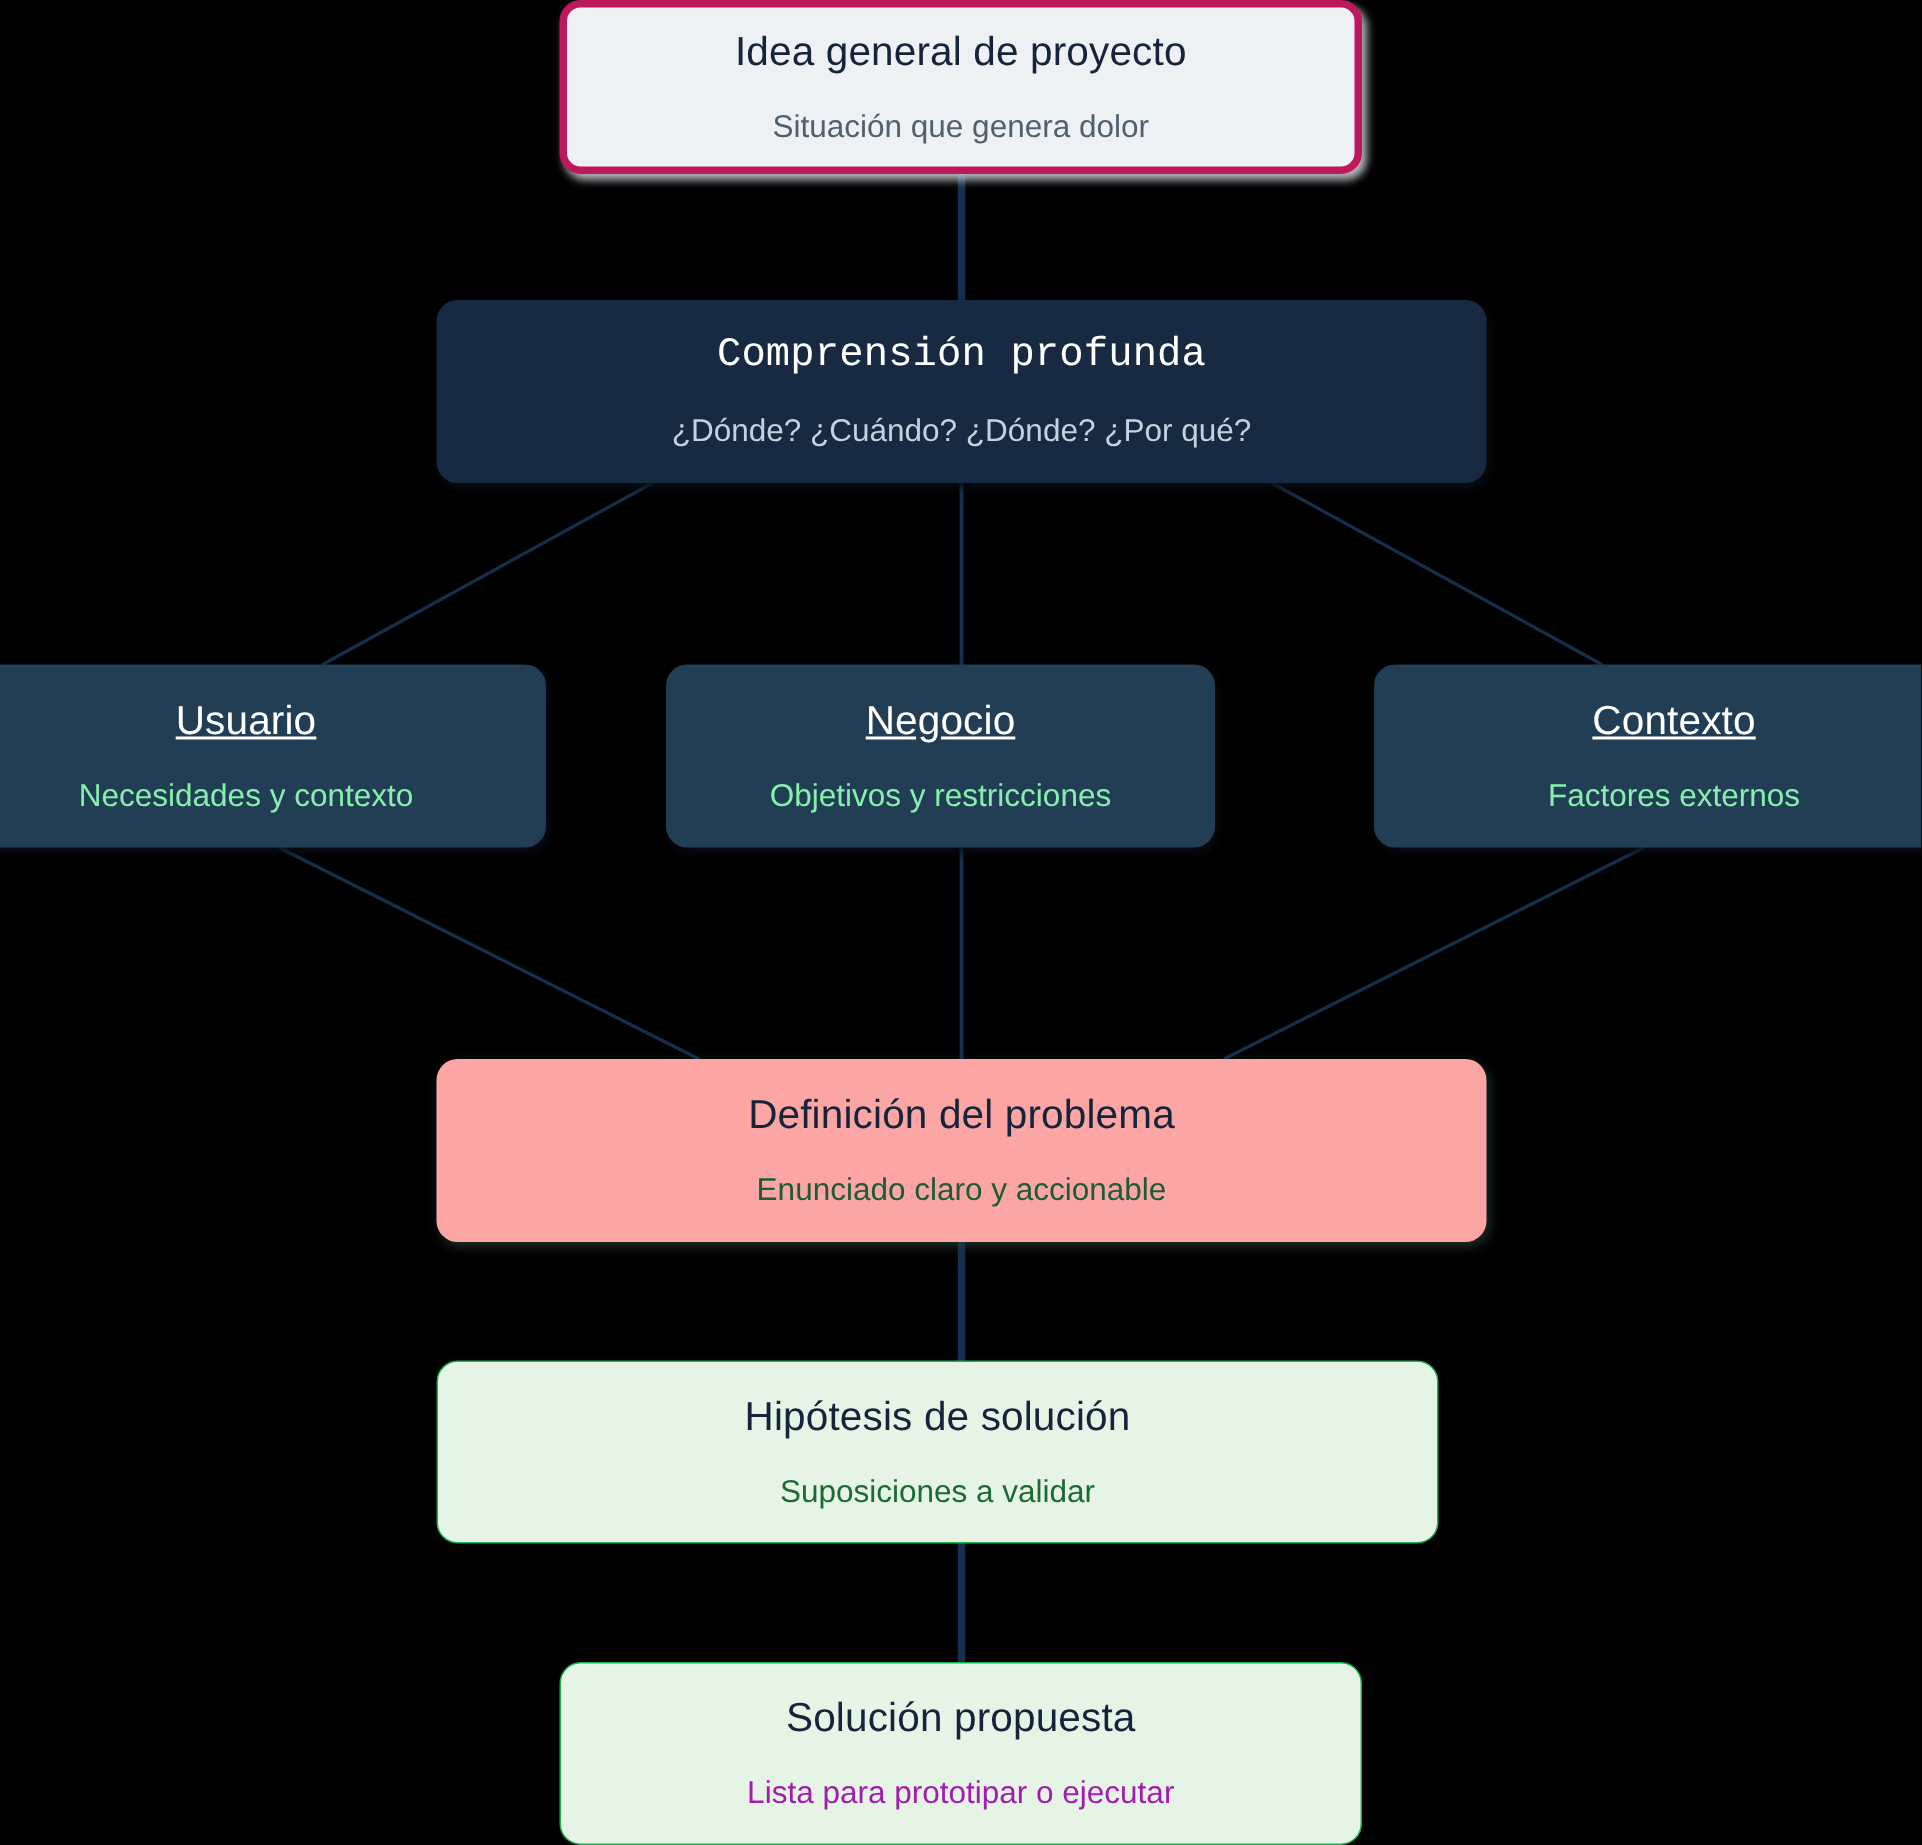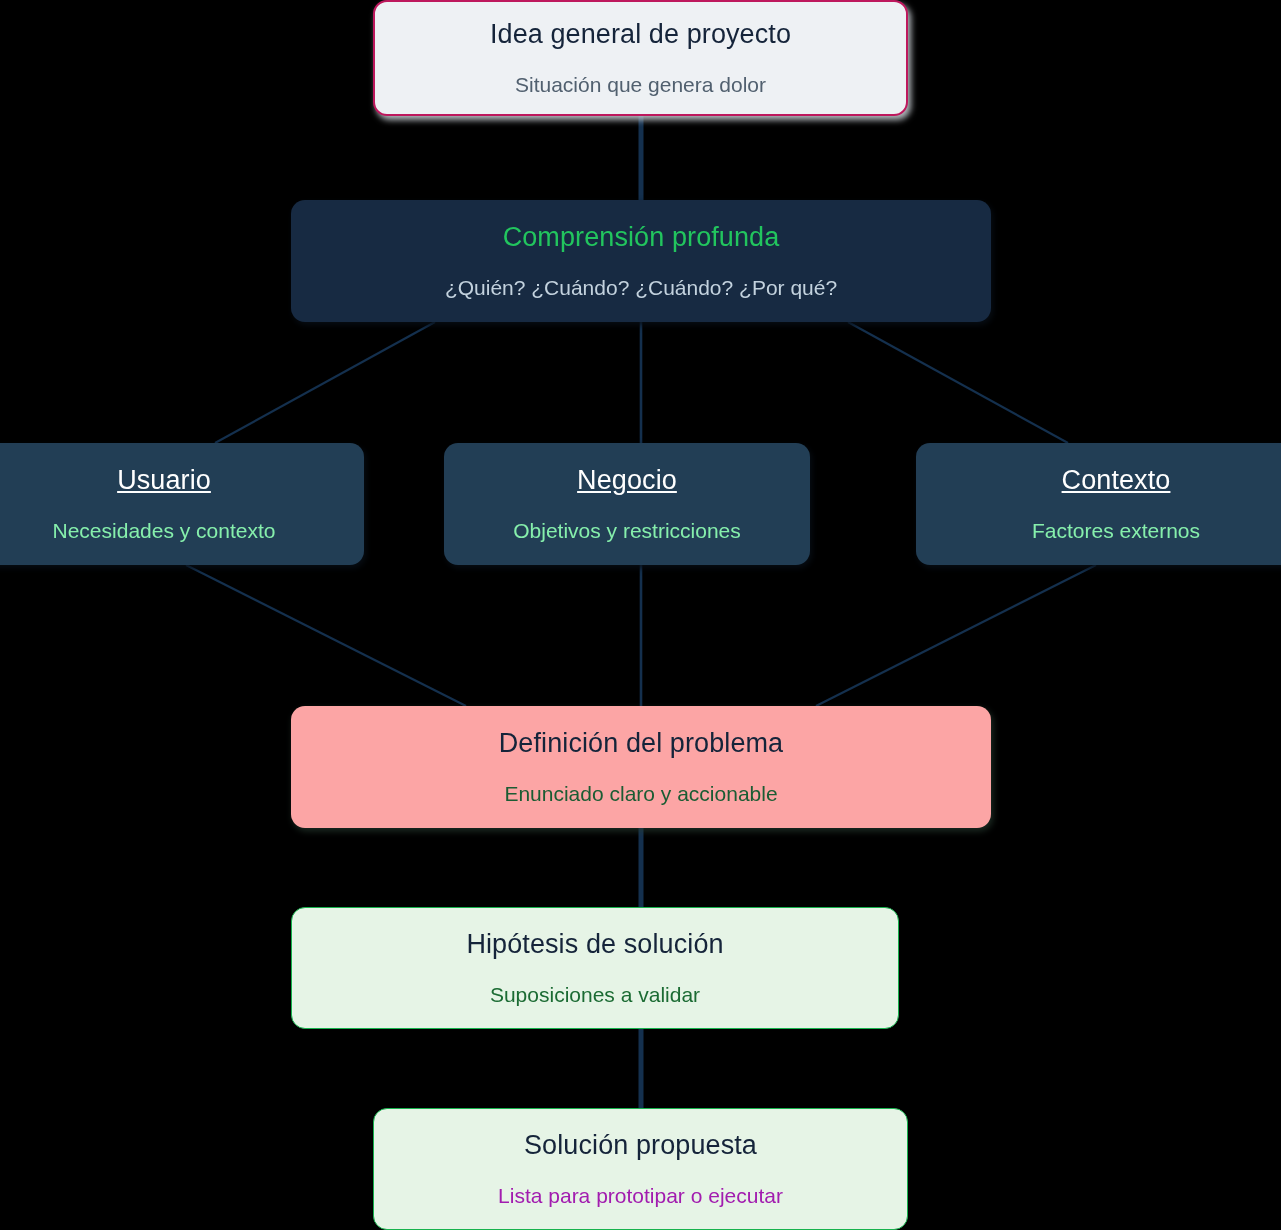--- a/index.html
+++ b/index.html
@@ -57,36 +57,36 @@
     white-space: nowrap;
   }
 
   
   #node-idea {
     left: 373px;
     top: 0px;
     width: 535px;
     height: 116px;
     background: #eef1f4;
-    border: 2px solid #be185d;
+    border: 5px solid #be185d;
     box-shadow: 3px 4px 6px rgba(190,195,200,0.95);
   }
   #node-idea .title { color: #15243a; }
   #node-idea .subtitle { color: #51606f; }
 
   
   #node-comprension {
     left: 291px;
     top: 200px;
     width: 700px;
     height: 122px;
     background: #172a42;
     box-shadow: 2px 3px 6px rgba(8,14,22,0.9);
   }
-  #node-comprension .title { color: #22c55e; }
+  #node-comprension .title { color: #ffffff; font-family: Liberation Mono, monospace; }
   #node-comprension .subtitle { color: #c3d2de; }
 
   
   .node-mid {
     top: 443px;
     height: 122px;
     background: #223e55;
     box-shadow: 2px 3px 6px rgba(8,14,22,0.9);
   }
   .node-mid .title { color: #ffffff; text-decoration: underline; }
@@ -104,21 +104,21 @@
     background: #fca5a5;
     box-shadow: 2px 3px 7px rgba(40,60,50,0.75);
   }
   #node-definicion .title { color: #14243a; }
   #node-definicion .subtitle { color: #1b5c33; }
 
   
   #node-hipotesis {
     left: 291px;
     top: 907px;
-    width: 608px;
+    width: 668px;
     height: 122px;
     background: #e6f4e6;
     border: 1.6px solid #17b24d;
   }
   #node-hipotesis .title { color: #15243a; }
   #node-hipotesis .subtitle { color: #1b6b33; }
 
   
   #node-solucion {
     left: 373px;
@@ -160,21 +160,21 @@
     </g>
   </svg>
 
   <div class="node" id="node-idea">
     <div class="title">Idea general de proyecto</div>
     <div class="subtitle">Situación que genera dolor</div>
   </div>
 
   <div class="node" id="node-comprension">
     <div class="title">Comprensión profunda</div>
-    <div class="subtitle">¿Quién? ¿Cuándo? ¿Cuándo? ¿Por qué?</div>
+    <div class="subtitle">¿Dónde? ¿Cuándo? ¿Dónde? ¿Por qué?</div>
   </div>
 
   <div class="node node-mid" id="node-usuario">
     <div class="title">Usuario</div>
     <div class="subtitle">Necesidades y contexto</div>
   </div>
 
   <div class="node node-mid" id="node-negocio">
     <div class="title">Negocio</div>
     <div class="subtitle">Objetivos y restricciones</div>

